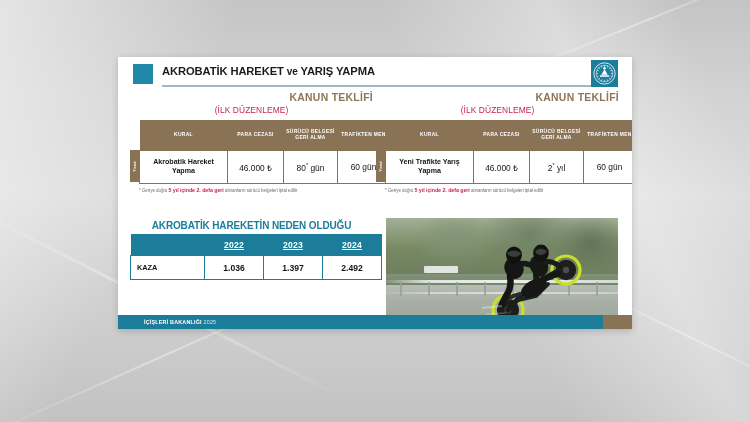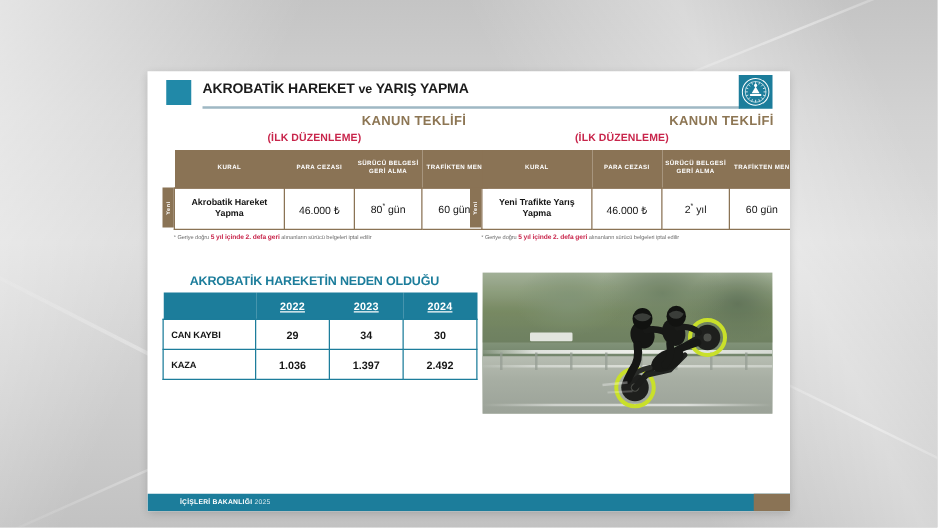--- a/index.html
+++ b/index.html
@@ -34,21 +34,21 @@
   .sheen.s2 { left: -40px; top: 352px; width: 420px; height: 2px; transform: rotate(-24deg); }
   .sheen.s3 { left: 560px; top: 336px; width: 260px; height: 2px; transform: rotate(26deg); }
   .sheen.s4 { left: 470px; top: 24px; width: 330px; height: 2px; transform: rotate(-22deg); }
 
   
   #slide {
     position: absolute;
     left: 118px;
     top: 57px;
     width: 514px;
-    height: 352px;
+    height: 272px;
     background: #ffffff;
     box-shadow: 0 2px 7px rgba(0,0,0,0.18);
     overflow: hidden;
   }
 
   
   .slide-header {
     position: absolute;
     left: 0; top: 0;
     width: 514px;
@@ -99,21 +99,21 @@
     text-align: right;
     font-size: 10.4px;
     font-weight: bold;
     color: #8d7654;
     letter-spacing: 0.3px;
     line-height: 12px;
   }
   .law-subheading {
     text-align: center;
     font-size: 8.4px;
-    font-weight: bold;
+    font-weight: normal;
     color: #c8254b;
     letter-spacing: 0.1px;
     line-height: 11px;
     margin-top: 1px;
   }
 
   
   .law-table-wrap {
     position: relative;
     margin-top: 4px;
@@ -426,26 +426,20 @@
         <thead>
           <tr>
             <th class="corner sc-label"></th>
             <th class="sc-year">2022</th>
             <th class="sc-year">2023</th>
             <th class="sc-year">2024</th>
           </tr>
         </thead>
         <tbody>
           <tr>
-            <td class="rowlabel">CAN KAYBI</td>
-            <td>29</td>
-            <td>34</td>
-            <td>30</td>
-          </tr>
-          <tr>
             <td class="rowlabel">KAZA</td>
             <td>1.036</td>
             <td>1.397</td>
             <td>2.492</td>
           </tr>
         </tbody>
       </table>
     </div>
 
     <div class="photo">

